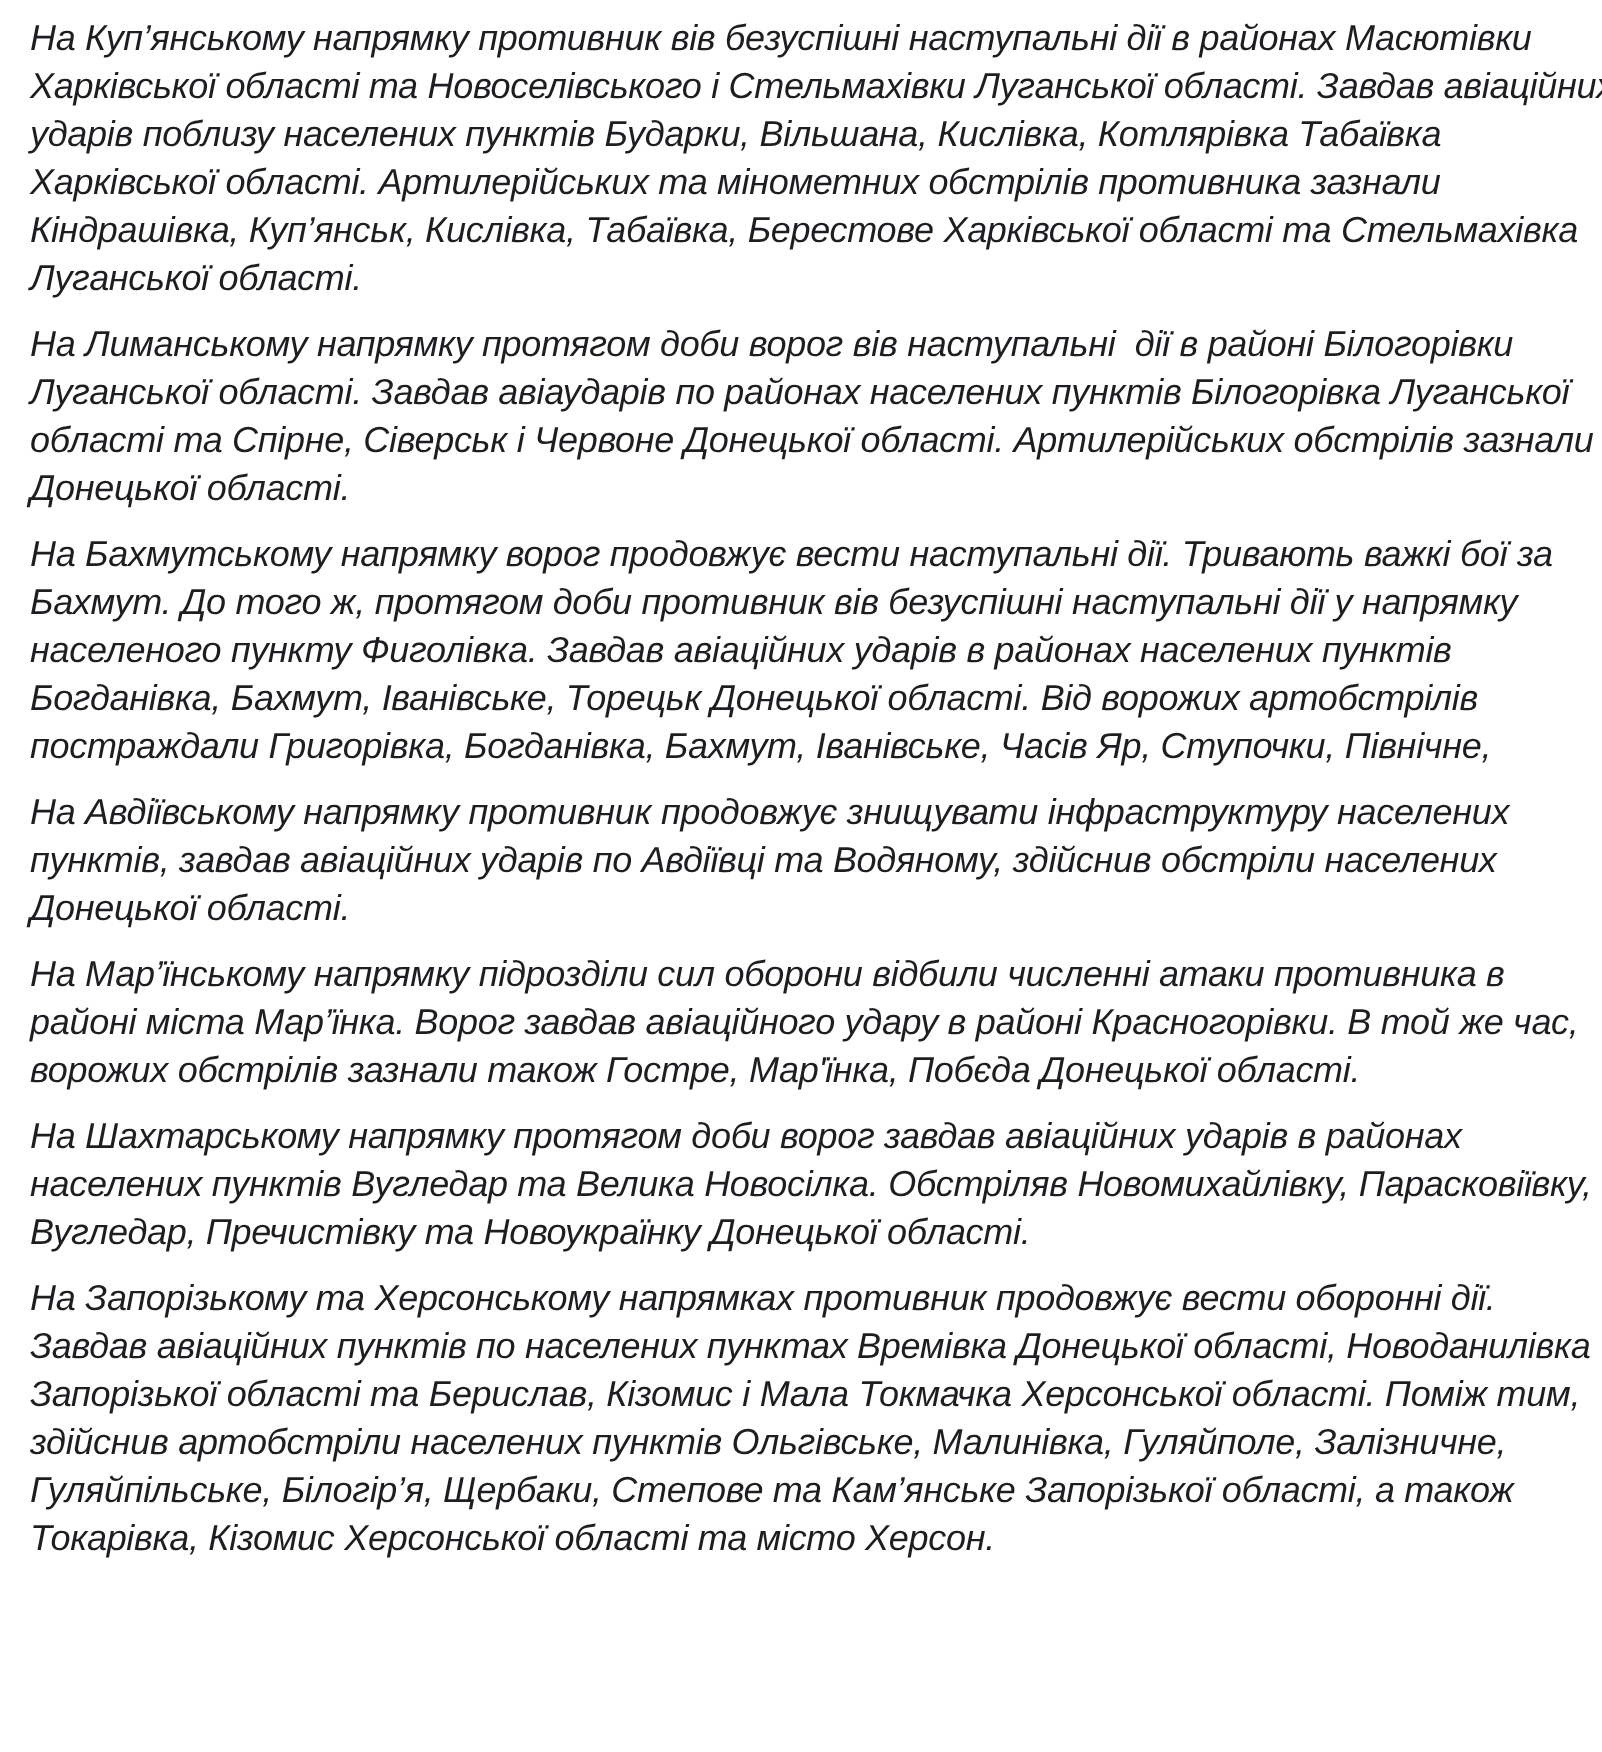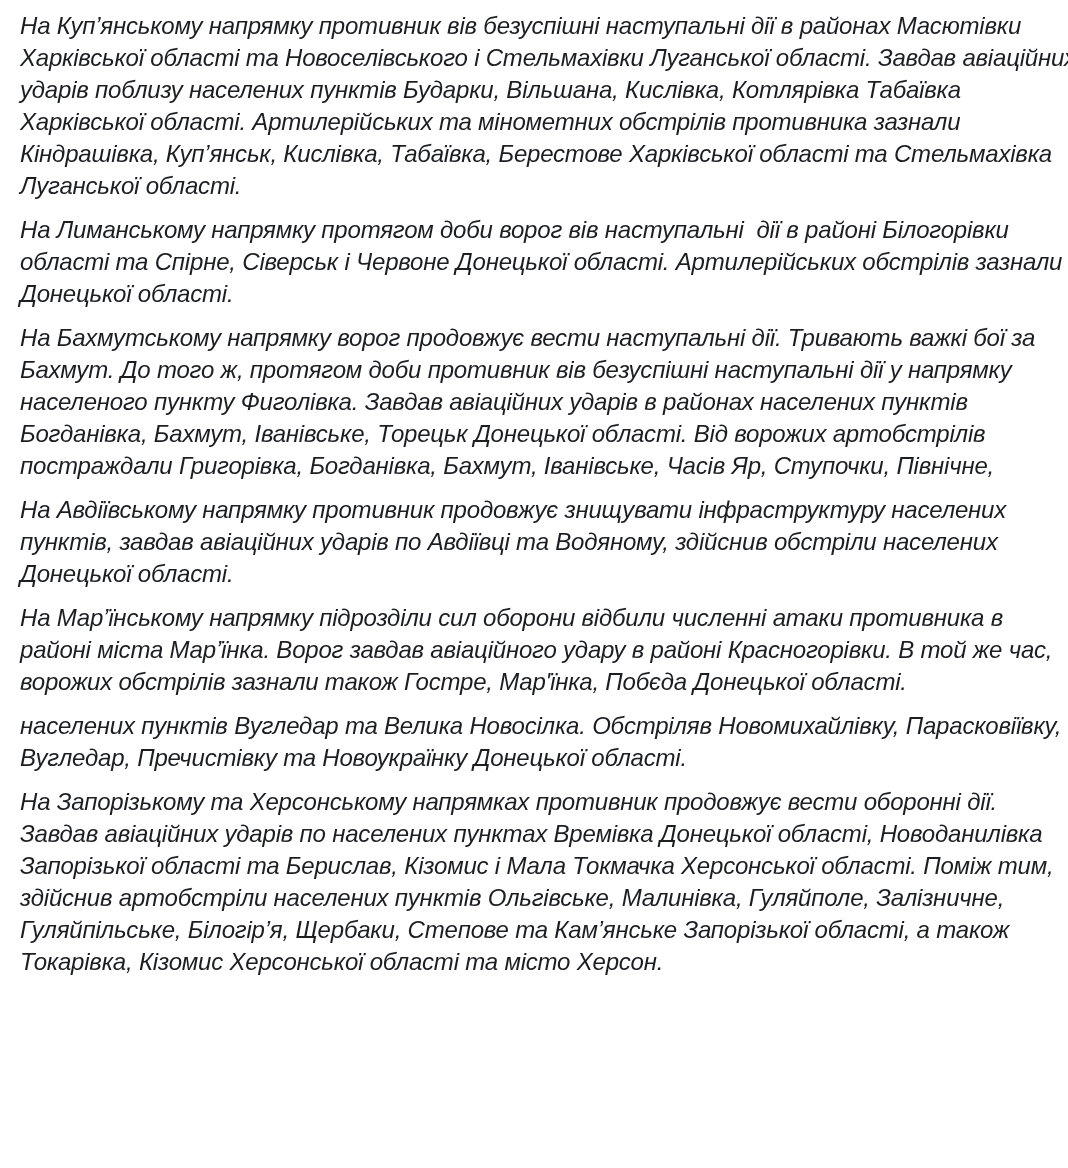--- a/index.html
+++ b/index.html
@@ -42,20 +42,21 @@
     <span class="line">На Куп’янському напрямку противник вів безуспішні наступальні дії в районах Масютівки</span>
     <span class="line">Харківської області та Новоселівського і Стельмахівки Луганської області. Завдав авіаційних</span>
     <span class="line">ударів поблизу населених пунктів Бударки, Вільшана, Кислівка, Котлярівка Табаївка</span>
     <span class="line">Харківської області. Артилерійських та мінометних обстрілів противника зазнали</span>
     <span class="line">Кіндрашівка, Куп’янськ, Кислівка, Табаївка, Берестове Харківської області та Стельмахівка</span>
     <span class="line">Луганської області.</span>
   </p>
 
   <p class="para">
     <span class="line">На Лиманському напрямку протягом доби ворог вів наступальні  дії в районі Білогорівки</span>
+    <span class="line">Луганської області. Завдав авіаударів по районах населених пунктів Білогорівка Луганської</span>
     <span class="line">області та Спірне, Сіверськ і Червоне Донецької області. Артилерійських обстрілів зазнали</span>
     <span class="line">Донецької області.</span>
   </p>
 
   <p class="para">
     <span class="line">На Бахмутському напрямку ворог продовжує вести наступальні дії. Тривають важкі бої за</span>
     <span class="line">Бахмут. До того ж, протягом доби противник вів безуспішні наступальні дії у напрямку</span>
     <span class="line">населеного пункту Фиголівка. Завдав авіаційних ударів в районах населених пунктів</span>
     <span class="line">Богданівка, Бахмут, Іванівське, Торецьк Донецької області. Від ворожих артобстрілів</span>
     <span class="line">постраждали Григорівка, Богданівка, Бахмут, Іванівське, Часів Яр, Ступочки, Північне,</span>
@@ -67,26 +68,27 @@
     <span class="line">Донецької області.</span>
   </p>
 
   <p class="para">
     <span class="line">На Мар’їнському напрямку підрозділи сил оборони відбили численні атаки противника в</span>
     <span class="line">районі міста Мар’їнка. Ворог завдав авіаційного удару в районі Красногорівки. В той же час,</span>
     <span class="line">ворожих обстрілів зазнали також Гостре, Мар'їнка, Побєда Донецької області.</span>
   </p>
 
   <p class="para">
+    <span class="line">На Шахтарському напрямку протягом доби ворог завдав авіаційних ударів в районах</span>
     <span class="line">населених пунктів Вугледар та Велика Новосілка. Обстріляв Новомихайлівку, Парасковіївку,</span>
     <span class="line">Вугледар, Пречистівку та Новоукраїнку Донецької області.</span>
   </p>
 
   <p class="para">
     <span class="line">На Запорізькому та Херсонському напрямках противник продовжує вести оборонні дії.</span>
-    <span class="line">Завдав авіаційних ударів по населених пунктах Времівка Донецької області, Новоданилівка</span>
+    <span class="line">Завдав авіаційних пунктів по населених пунктах Времівка Донецької області, Новоданилівка</span>
     <span class="line">Запорізької області та Берислав, Кізомис і Мала Токмачка Херсонської області. Поміж тим,</span>
     <span class="line">здійснив артобстріли населених пунктів Ольгівське, Малинівка, Гуляйполе, Залізничне,</span>
     <span class="line">Гуляйпільське, Білогір’я, Щербаки, Степове та Кам’янське Запорізької області, а також</span>
     <span class="line">Токарівка, Кізомис Херсонської області та місто Херсон.</span>
   </p>
 
 </div>
 
 </body></html>

